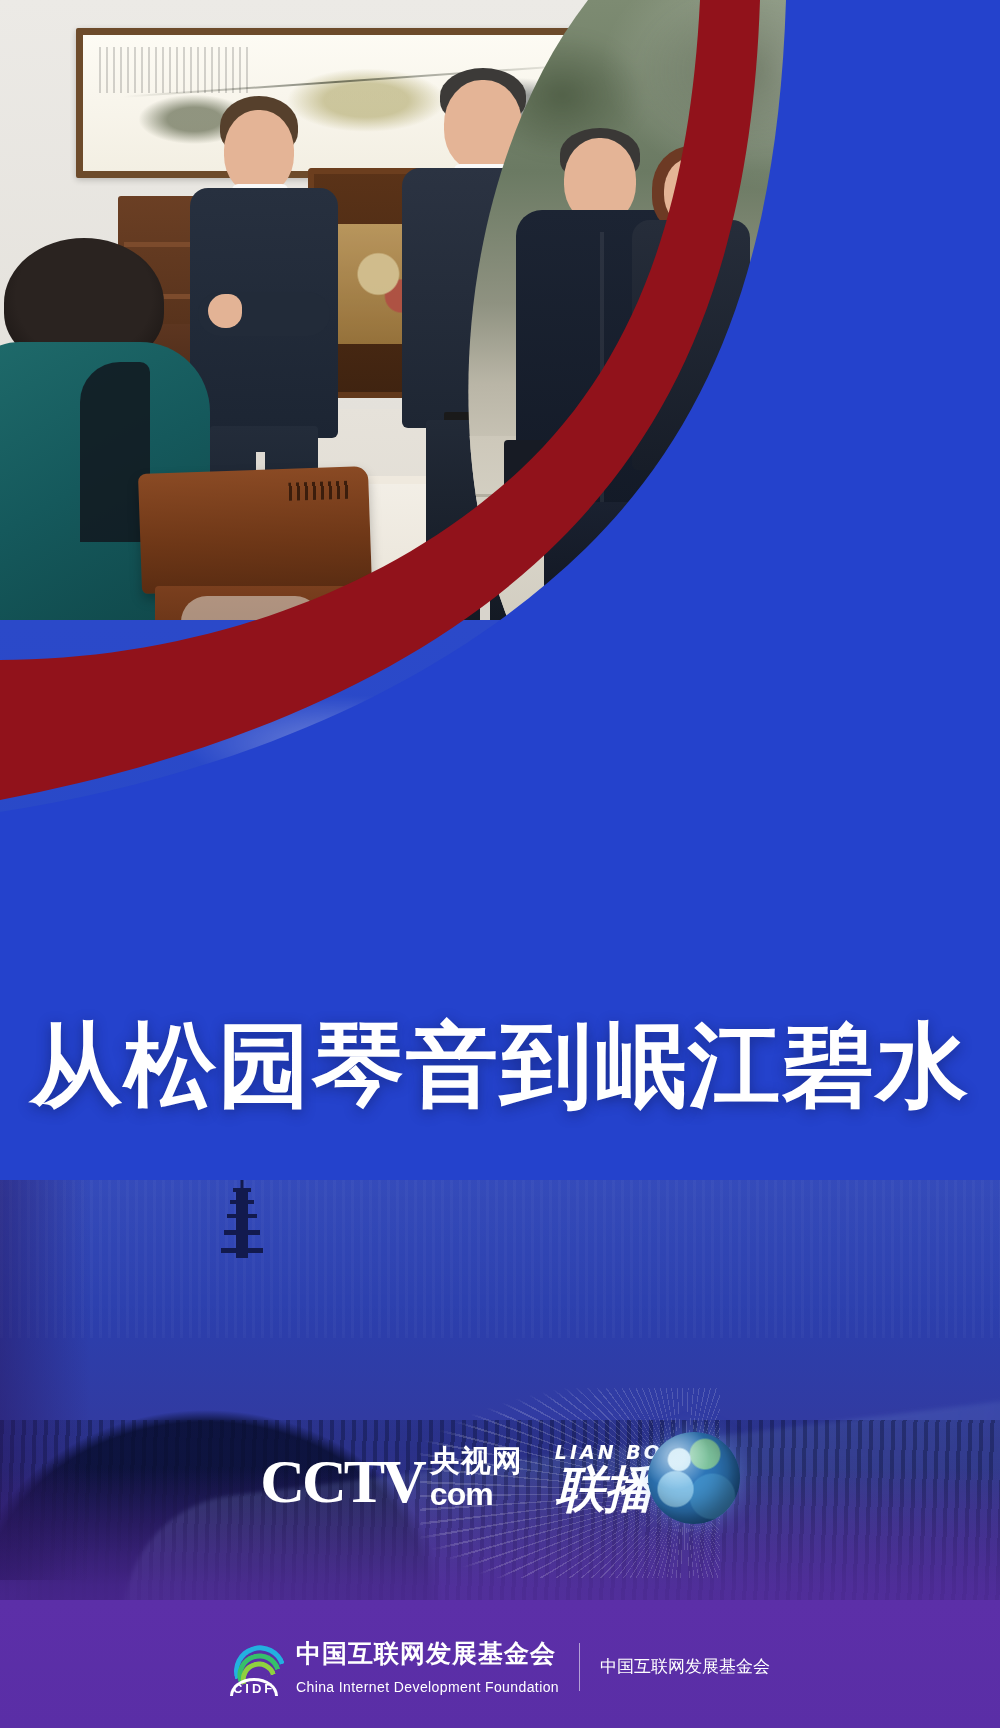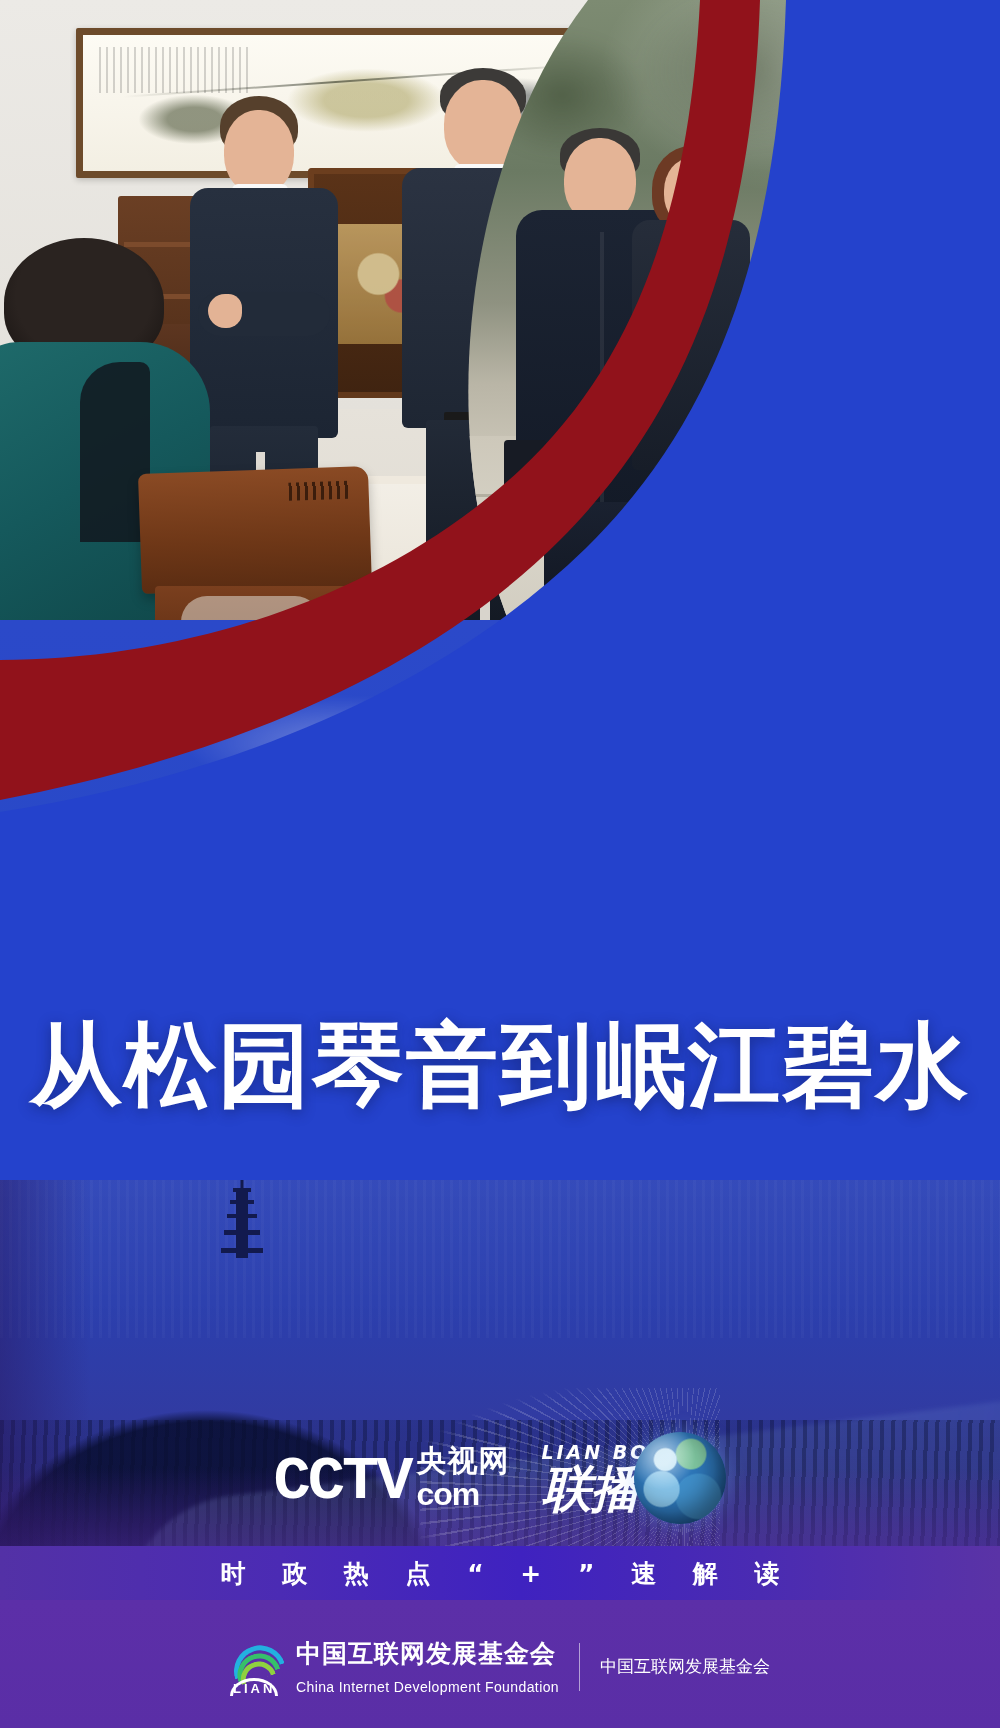--- a/index.html
+++ b/index.html
@@ -268,21 +268,21 @@
     white-space:nowrap;
   }
 
   
   .logo-row {
     position:absolute; left:0; top:1418px; width:1000px; height:120px;
     display:flex; align-items:center; justify-content:center; gap:18px;
   }
   .cctv-logo { display:flex; align-items:flex-end; gap:6px; }
   .cctv-mark {
-    font-family:Liberation Mono, monospace;
+    font-family:Liberation Serif, serif;
     font-size:62px; font-weight:bold; color:#fff; letter-spacing:-3px;
     line-height:.9;
   }
   .cctv-right { display:flex; flex-direction:column; align-items:flex-start; line-height:1; }
   .cctv-cn { font-size:30px; font-weight:bold; color:#fff; letter-spacing:1px; }
   .cctv-com { font-size:32px; font-weight:bold; color:#fff; letter-spacing:-1px; margin-top:2px; }
 
   .lianbo { position:relative; display:flex; align-items:center; gap:0; margin-left:14px; }
   .lianbo-txt { display:flex; flex-direction:column; align-items:center; line-height:1; }
   .lianbo-en {
@@ -489,29 +489,28 @@
 
     <div class="lianbo">
       <span class="lianbo-txt">
         <span class="lianbo-en">LIAN BO+</span>
         <span class="lianbo-cn">联播+</span>
       </span>
       <span class="globe"></span>
     </div>
   </div>
 
-  <div class="tagline">时 政 热 点 “ + ” 速 解 读</div>
 
   <div class="footer">
     <div class="cidf">
       <span class="cidf-mark">
         <span class="a1"></span>
           <span class="a2"></span>
           <span class="a3"></span>
-        <span class="cidf-abbr">LIAN</span>
+        <span class="cidf-abbr">CIDF</span>
       </span>
       <span class="cidf-txt">
         <span class="cidf-cn">中国互联网发展基金会</span>
         <span class="cidf-en">China Internet Development Foundation</span>
       </span>
     </div>
     <span class="divider"></span>
     <span class="fund-txt">
       <span>中国互联网发展基金会</span>
     </span>

